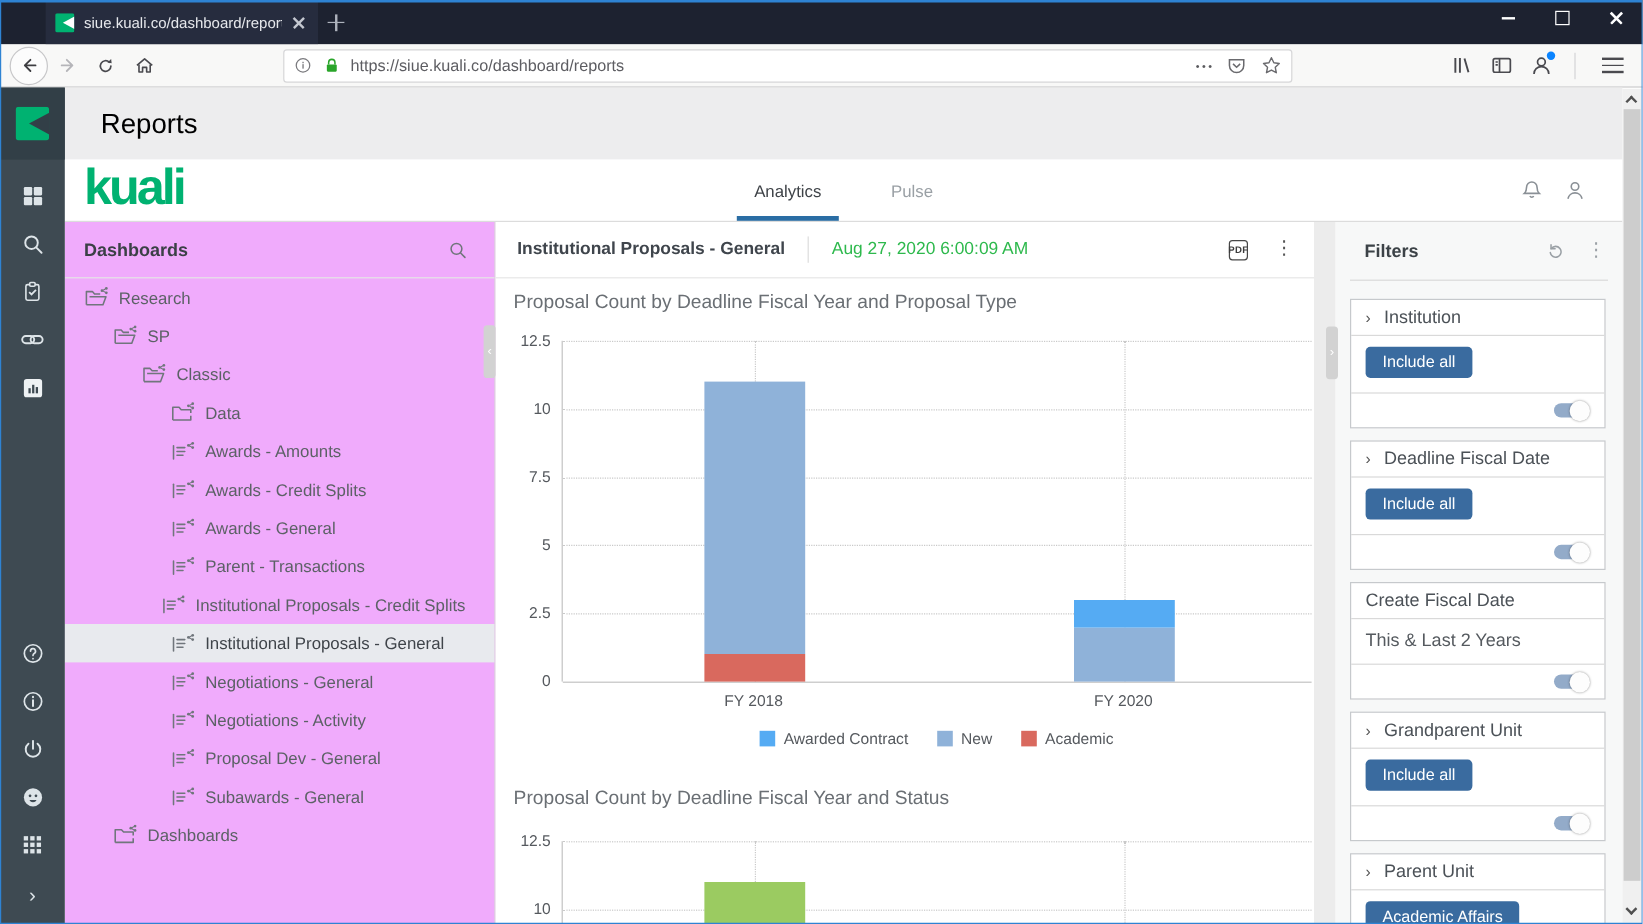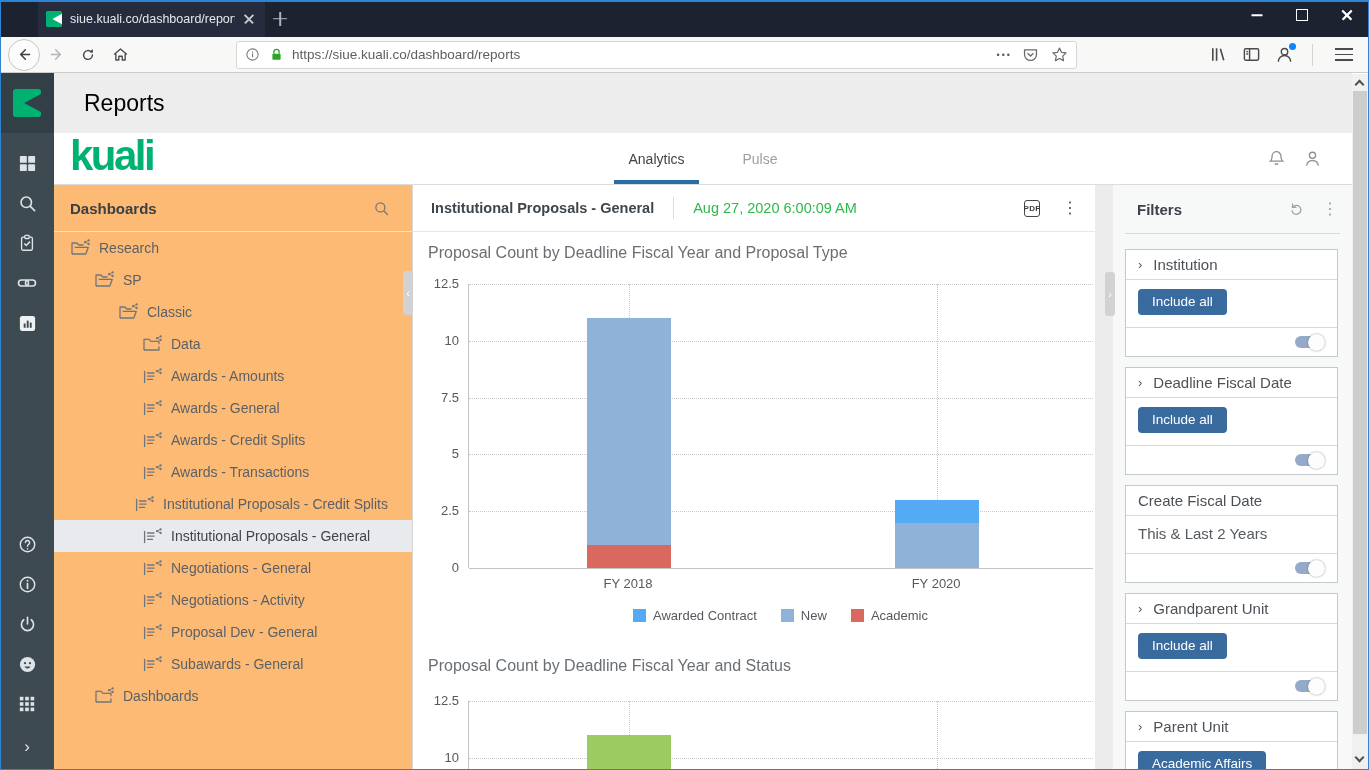--- a/index.html
+++ b/index.html
@@ -50,21 +50,21 @@
 
   .app-bar { position:absolute; left:54px; top:133px; width:1298px; height:52px; background:#fff; border-bottom:1px solid #dcdcdc; display:flex; align-items:center; }
   .brand { margin-left:16px; font-size:42px; font-weight:700; letter-spacing:-2.5px; color:#00b271; line-height:44px; transform:translateY(-3px); }
   .app-tabs { position:absolute; left:0; right:0; top:0; bottom:0; display:flex; justify-content:center; align-items:stretch; gap:14px; }
   .app-tab { display:flex; align-items:center; padding:11px 22px; font-size:14px; color:#9aa0a5; position:relative; }
   .app-tab.active { color:#3f4348; }
   .app-tab.active::after { content:''; position:absolute; left:8px; right:8px; bottom:0; height:4px; background:#2a6da4; }
   .appbar-icons { margin-left:auto; margin-right:30px; display:flex; gap:17px; z-index:2; }
 
   
-  .dash-panel { position:absolute; left:54px; top:185px; width:359px; height:585px; background:#fdba74; border-right:1px solid #d8d8d8; }
+  .dash-panel { position:absolute; left:54px; top:185px; width:359px; height:585px; background:#f0abfc; border-right:1px solid #d8d8d8; }
   .dash-head { height:47px; border-bottom:1px solid #e5e5e5; display:flex; align-items:center; padding:0 22px 0 16px; }
   .dash-title { font-size:15px; font-weight:700; color:#3b4046; flex:1; }
   .tree { padding-top:0; }
   .tree-row { height:32px; display:flex; align-items:center; }
   .tree-row.selected { background:#e8eaee; }
   .tree-icon { width:20px; height:18px; color:#70767c; flex:none; position:relative; }
   .tree-icon svg { display:none; position:absolute; inset:0; }
   .tree-icon.ic-folder-open svg.s-folder-open { display:block; }
   .tree-icon.ic-folder svg.s-folder { display:block; }
   .tree-icon.ic-report svg.s-report { display:block; }
@@ -431,53 +431,53 @@
               <path d="M2.6 4.5 V15.5"></path>
               <path d="M5.5 6 h6.5 M5.5 9.2 h6.5 M5.5 12.4 h5"></path>
               <g>
                 <circle cx="15" cy="4.2" r="1.15" fill="currentColor" stroke="none"></circle>
                 <circle cx="18.6" cy="2.4" r="1.15" fill="currentColor" stroke="none"></circle>
                 <circle cx="18.6" cy="6" r="1.15" fill="currentColor" stroke="none"></circle>
                 <path d="M15.9 3.8 17.8 2.8 M15.9 4.6 17.8 5.6" stroke-width="0.9"></path>
               </g>
             </svg>
       </span>
+      <span class="tree-label">Awards - Credit Splits</span>
+    </div>
+        <div class="tree-row" style="padding-left: 88px;">
+      <span class="tree-icon ic-report">
+
+        <svg class="s-report" viewBox="0 0 20 18" fill="none" stroke="currentColor" stroke-width="1.3" stroke-linecap="round">
+              <path d="M2.6 4.5 V15.5"></path>
+              <path d="M5.5 6 h6.5 M5.5 9.2 h6.5 M5.5 12.4 h5"></path>
+              <g>
+                <circle cx="15" cy="4.2" r="1.15" fill="currentColor" stroke="none"></circle>
+                <circle cx="18.6" cy="2.4" r="1.15" fill="currentColor" stroke="none"></circle>
+                <circle cx="18.6" cy="6" r="1.15" fill="currentColor" stroke="none"></circle>
+                <path d="M15.9 3.8 17.8 2.8 M15.9 4.6 17.8 5.6" stroke-width="0.9"></path>
+              </g>
+            </svg>
+      </span>
       <span class="tree-label">Awards - General</span>
     </div>
         <div class="tree-row" style="padding-left: 88px;">
       <span class="tree-icon ic-report">
 
         <svg class="s-report" viewBox="0 0 20 18" fill="none" stroke="currentColor" stroke-width="1.3" stroke-linecap="round">
               <path d="M2.6 4.5 V15.5"></path>
               <path d="M5.5 6 h6.5 M5.5 9.2 h6.5 M5.5 12.4 h5"></path>
               <g>
                 <circle cx="15" cy="4.2" r="1.15" fill="currentColor" stroke="none"></circle>
                 <circle cx="18.6" cy="2.4" r="1.15" fill="currentColor" stroke="none"></circle>
                 <circle cx="18.6" cy="6" r="1.15" fill="currentColor" stroke="none"></circle>
                 <path d="M15.9 3.8 17.8 2.8 M15.9 4.6 17.8 5.6" stroke-width="0.9"></path>
               </g>
             </svg>
       </span>
-      <span class="tree-label">Awards - Credit Splits</span>
-    </div>
-        <div class="tree-row" style="padding-left: 88px;">
-      <span class="tree-icon ic-report">
-
-        <svg class="s-report" viewBox="0 0 20 18" fill="none" stroke="currentColor" stroke-width="1.3" stroke-linecap="round">
-              <path d="M2.6 4.5 V15.5"></path>
-              <path d="M5.5 6 h6.5 M5.5 9.2 h6.5 M5.5 12.4 h5"></path>
-              <g>
-                <circle cx="15" cy="4.2" r="1.15" fill="currentColor" stroke="none"></circle>
-                <circle cx="18.6" cy="2.4" r="1.15" fill="currentColor" stroke="none"></circle>
-                <circle cx="18.6" cy="6" r="1.15" fill="currentColor" stroke="none"></circle>
-                <path d="M15.9 3.8 17.8 2.8 M15.9 4.6 17.8 5.6" stroke-width="0.9"></path>
-              </g>
-            </svg>
-      </span>
-      <span class="tree-label">Awards - Transactions</span>
+      <span class="tree-label">Parent - Transactions</span>
     </div>
         <div class="tree-row" style="padding-left: 80px;">
       <span class="tree-icon ic-report">
 
         <svg class="s-report" viewBox="0 0 20 18" fill="none" stroke="currentColor" stroke-width="1.3" stroke-linecap="round">
               <path d="M2.6 4.5 V15.5"></path>
               <path d="M5.5 6 h6.5 M5.5 9.2 h6.5 M5.5 12.4 h5"></path>
               <g>
                 <circle cx="15" cy="4.2" r="1.15" fill="currentColor" stroke="none"></circle>
                 <circle cx="18.6" cy="2.4" r="1.15" fill="currentColor" stroke="none"></circle>

